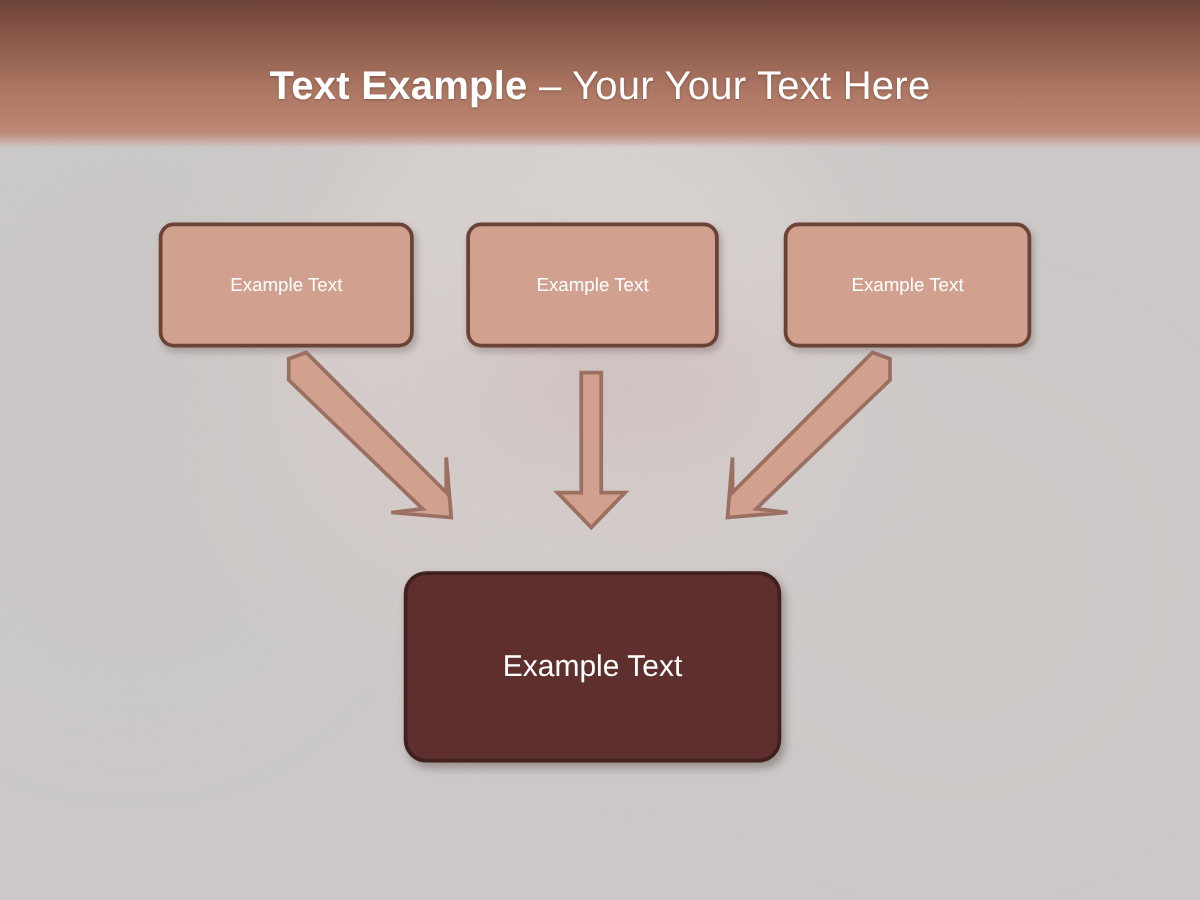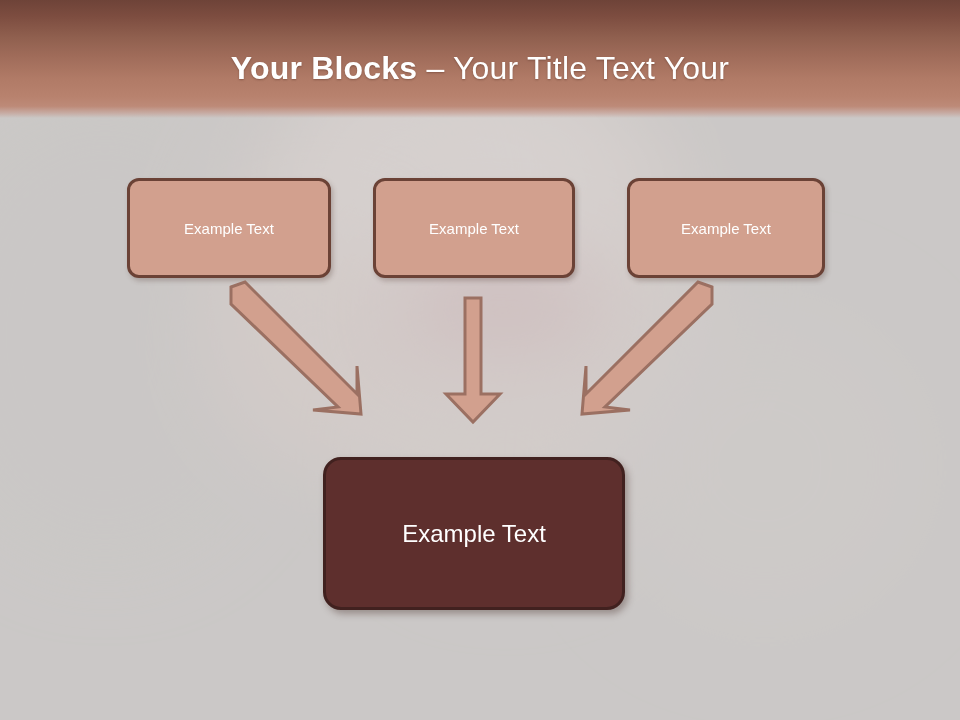--- a/index.html
+++ b/index.html
@@ -136,21 +136,21 @@
     <div class="blob nose"></div>
     <div class="blob cheek-left"></div>
     <div class="blob lips"></div>
     <div class="blob lips-inner"></div>
     <div class="blob chin"></div>
     <div class="blob neck-right"></div>
   </div>
   <div id="photo-wash"></div>
 
   <div id="header-band"></div>
-  <div id="slide-title"><span class="strong">Your Blocks</span><span class="light"> – </span><span class="light">Your Title Text Your</span></div>
+  <div id="slide-title"><span class="strong">Text Example</span><span class="light"> – </span><span class="light">Your Your Text Here</span></div>
 
   <div class="text-block" id="block-1">
     <span>Example Text</span>
   </div>
   <div class="text-block" id="block-2">
     <span>Example Text</span>
   </div>
   <div class="text-block" id="block-3">
     <span>Example Text</span>
   </div>

